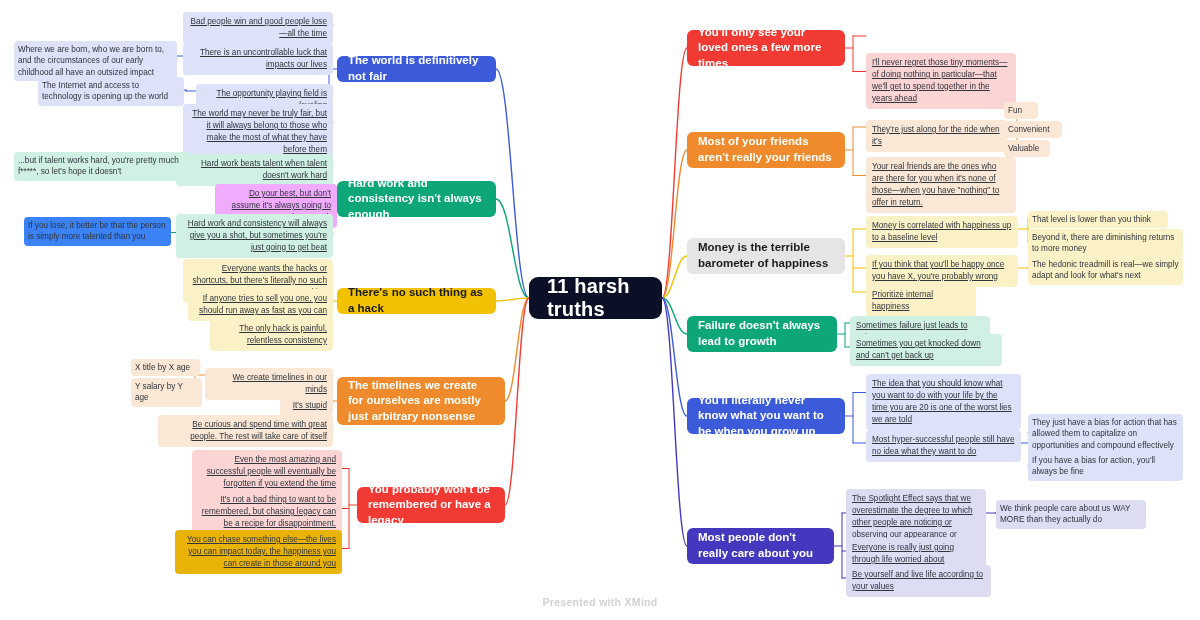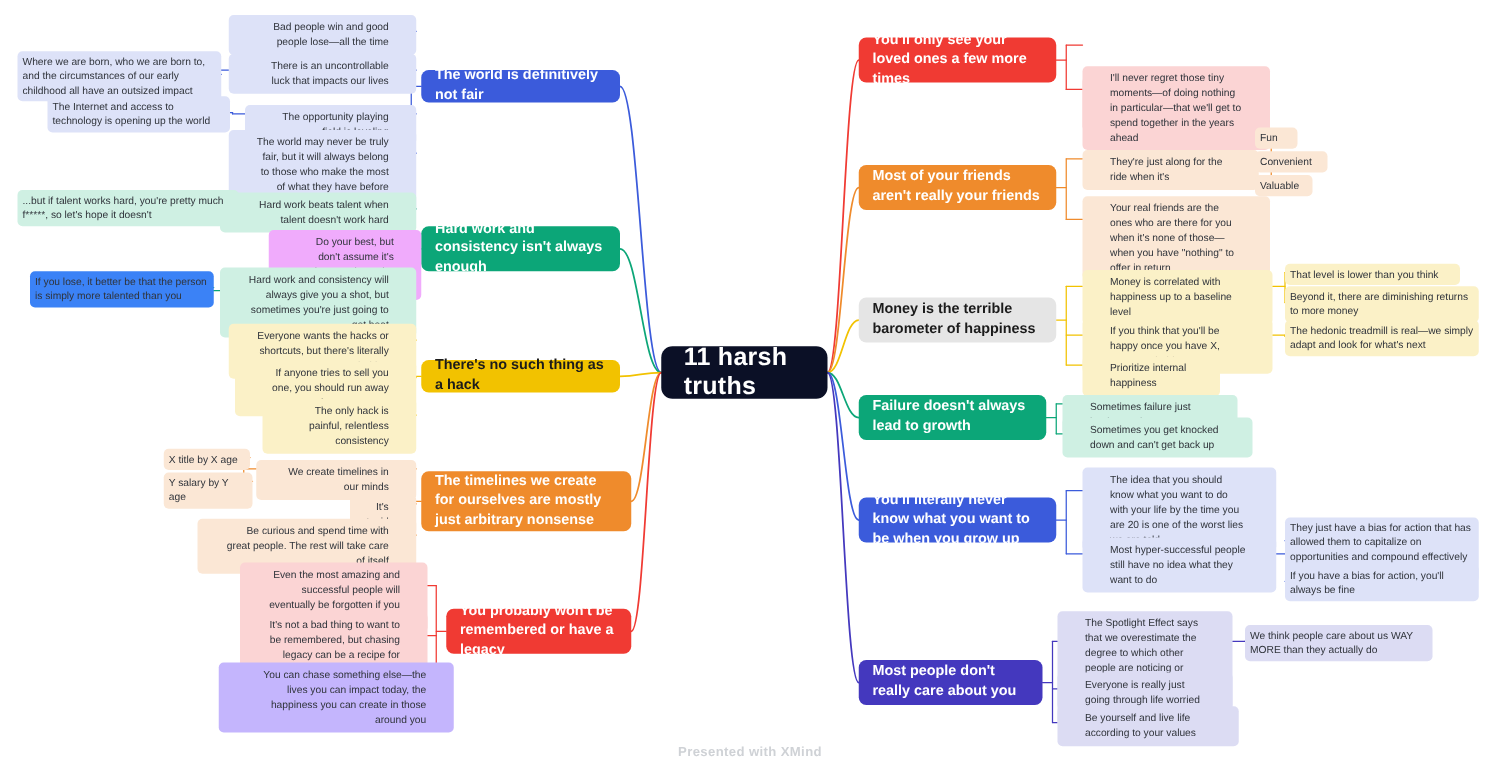--- a/index.html
+++ b/index.html
@@ -29,22 +29,23 @@
   .main{
     border-radius:6px;font-size:11.5px;font-weight:700;line-height:1.35;
     display:flex;align-items:center;padding:7px 11px;
   }
   .main.l{justify-content:flex-start;}
   .main.r{justify-content:flex-start;}
 
   
   .leaf{
     border-radius:4px;font-size:8.2px;line-height:1.45;
-    padding:4px 22px;display:flex;align-items:center;
+    padding:4px 6px;display:flex;align-items:center;
     color:#30343b;
+    text-decoration:underline;
   }
   .leaf.ralign{justify-content:flex-end;text-align:right;}
   .leaf .tx{display:block;}
 
   .pill{
     border-radius:4px;font-size:8.2px;line-height:1.4;
     padding:3px 4px;display:flex;align-items:flex-end;color:#30343b;
   }
 
   .footer{
@@ -218,21 +219,21 @@
     <div class="node pill ralign" style="left: 131px; top: 378px; width: 71px; min-height: 14px; background: rgb(251, 231, 213);">
       <span class="tx">Y salary by Y age</span>
     </div>
     <div class="node main l" style="left: 357px; top: 487px; width: 148px; min-height: 36px; height: 36px; background: rgb(240, 58, 51); color: rgb(255, 255, 255);">You probably won't be remembered or have a legacy</div>
     <div class="node leaf ralign" style="left: 192px; top: 450px; width: 150px; min-height: 37px; background: rgb(251, 212, 212);">
       <span class="tx">Even the most amazing and successful people will eventually be forgotten if you extend the time horizon</span>
     </div>
     <div class="node leaf ralign" style="left: 192px; top: 490px; width: 150px; min-height: 37px; background: rgb(251, 212, 212);">
       <span class="tx">It's not a bad thing to want to be remembered, but chasing legacy can be a recipe for disappointment.</span>
     </div>
-    <div class="node leaf ralign" style="left: 175px; top: 530px; width: 188px; min-height: 37px; background: #c4b5fd;">
+    <div class="node leaf ralign" style="left: 175px; top: 530px; width: 167px; min-height: 37px; background: #eab308;">
       <span class="tx">You can chase something else—the lives you can impact today, the happiness you can create in those around you</span>
     </div>
     <div class="node main r" style="left: 687px; top: 30px; width: 158px; min-height: 36px; height: 36px; background: rgb(240, 58, 51); color: rgb(255, 255, 255);">You'll only see your loved ones a few more times</div>
     <div class="node leaf" style="left: 866px; top: 23px; width: 150px; min-height: 26px; background: rgb(251, 212, 212); margin-top: 38px;">
       <span class="tx">Our time is finite, but we fail to recognize it until it's too late</span>
     </div>
     <div class="node leaf" style="left: 866px; top: 53px; width: 150px; min-height: 37px; background: rgb(251, 212, 212);">
       <span class="tx">I'll never regret those tiny moments—of doing nothing in particular—that we'll get to spend together in the years ahead</span>
     </div>
     <div class="node main r" style="left: 687px; top: 132px; width: 158px; min-height: 36px; height: 36px; background: rgb(239, 139, 44); color: rgb(255, 255, 255);">Most of your friends aren't really your friends</div>

